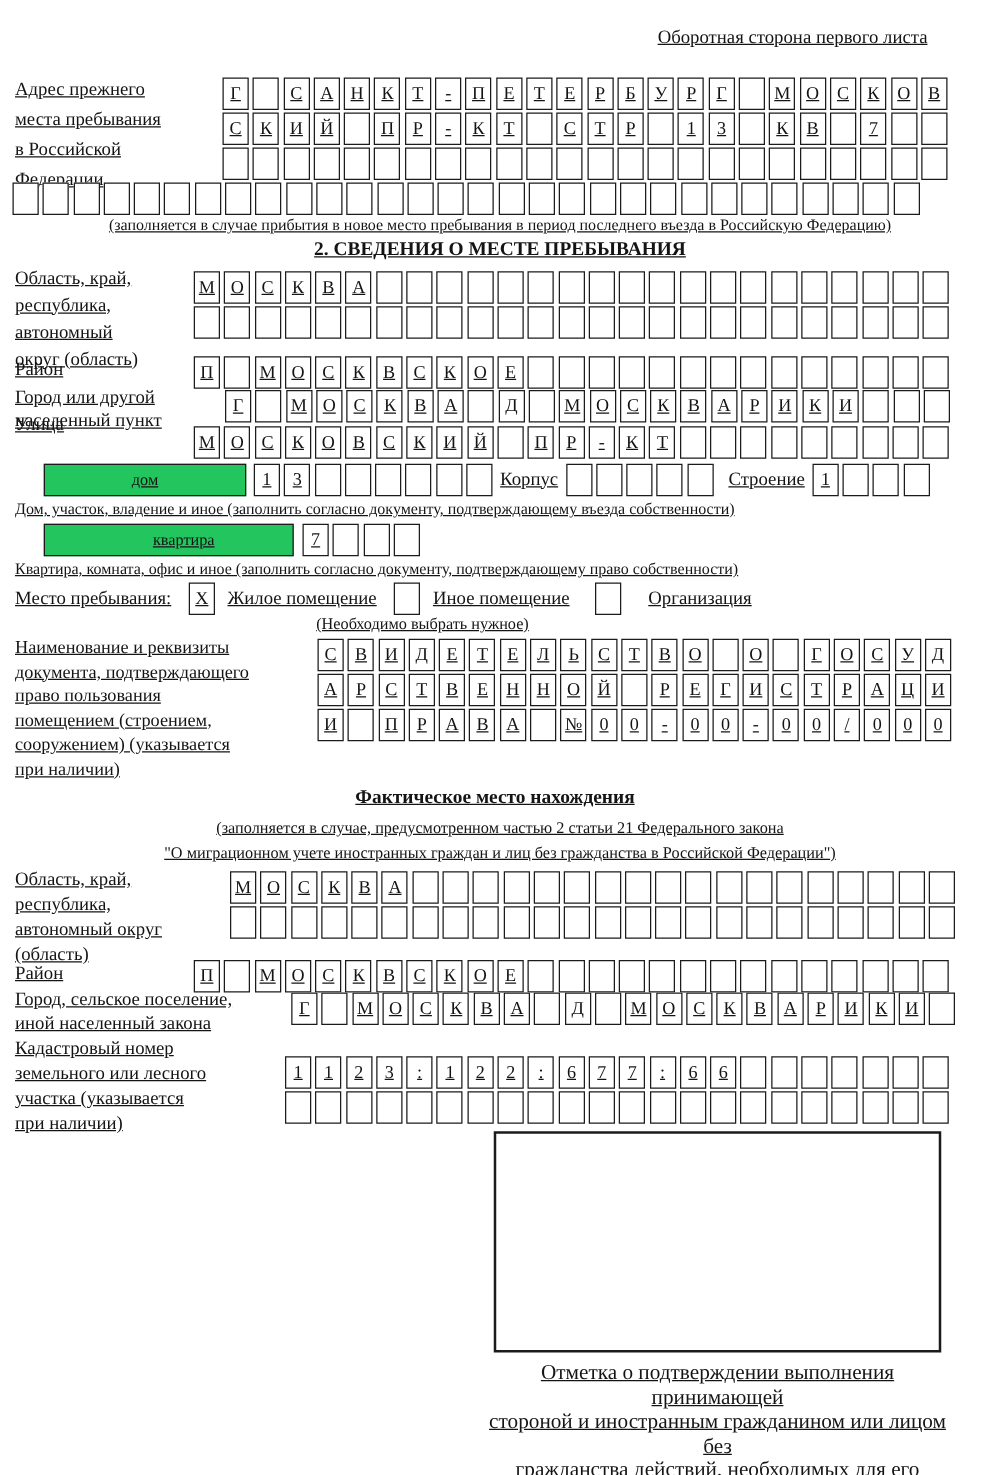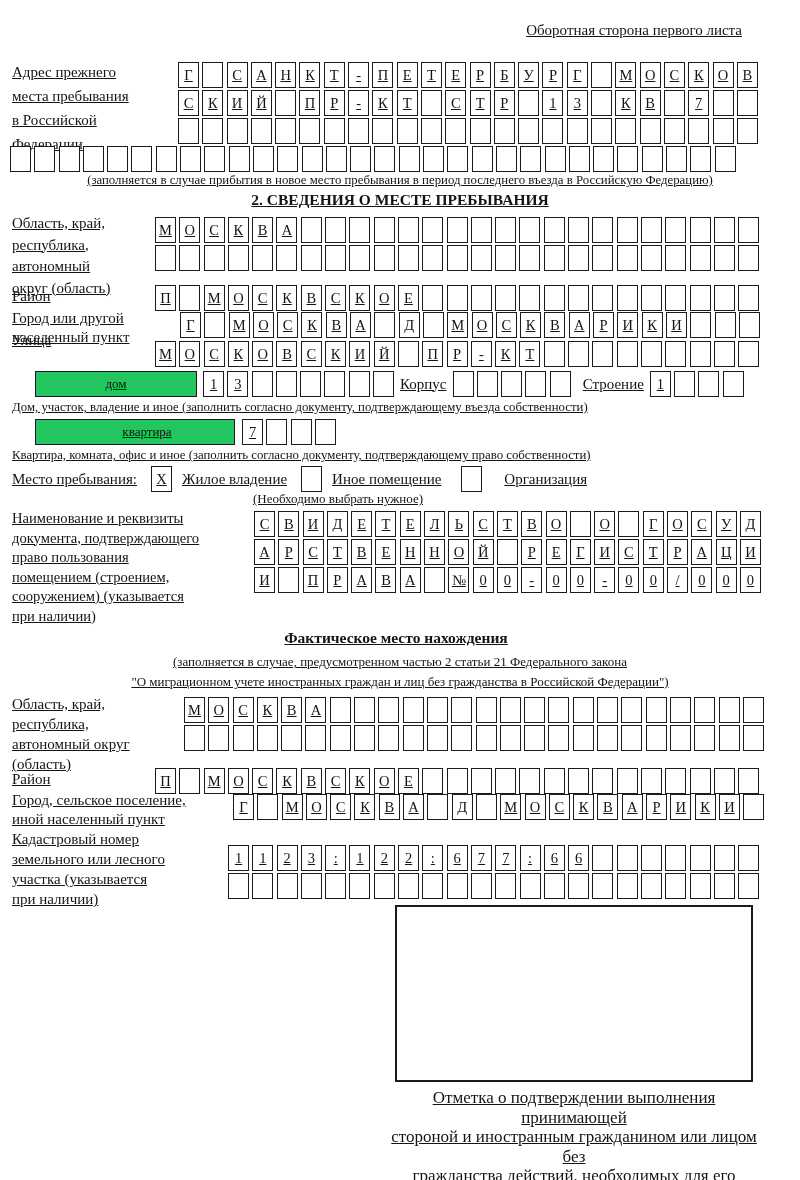--- a/index.html
+++ b/index.html
@@ -349,21 +349,21 @@
       <span class="cell"></span>
     </div>
 </div>
 <div class="abs small" style="left:12px;top:448px;">Квартира, комната, офис и иное (заполнить согласно документу, подтверждающему право собственности)</div>
 
 <div class="abs flexrow" style="left:12px;top:466px;">
   <div>Место пребывания:</div>
   <div class="cells" style="margin-left:14px;">
       <span class="cell">X</span>
     </div>
-  <div style="margin-left:10px;">Жилое владение</div>
+  <div style="margin-left:10px;">Жилое помещение</div>
   <div class="cells" style="margin-left:14px;">
       <span class="cell"></span>
     </div>
   <div style="margin-left:10px;">Иное помещение</div>
   <div class="cells" style="margin-left:20px;">
       <span class="cell"></span>
     </div>
   <div style="margin-left:22px;">Организация</div>
 </div>
 <div class="abs note13 center" style="left:218px;top:491px;width:240px;">(Необходимо выбрать нужное)</div>
@@ -539,21 +539,21 @@
     <span class="cell"></span>
     <span class="cell"></span>
     <span class="cell"></span>
     <span class="cell"></span>
     <span class="cell"></span>
     <span class="cell"></span>
   </div>
 
 <div class="abs lbl19" style="left:12px;top:791px;width:210px;">
   <div>Город, сельское поселение,</div>
-  <div>иной населенный пункт</div>
+  <div>иной населенный закона</div>
 </div>
 <div class="abs cells" style="left:233px;top:794px;">
     <span class="cell">Г</span>
     <span class="cell"></span>
     <span class="cell">М</span>
     <span class="cell">О</span>
     <span class="cell">С</span>
     <span class="cell">К</span>
     <span class="cell">В</span>
     <span class="cell">А</span>

